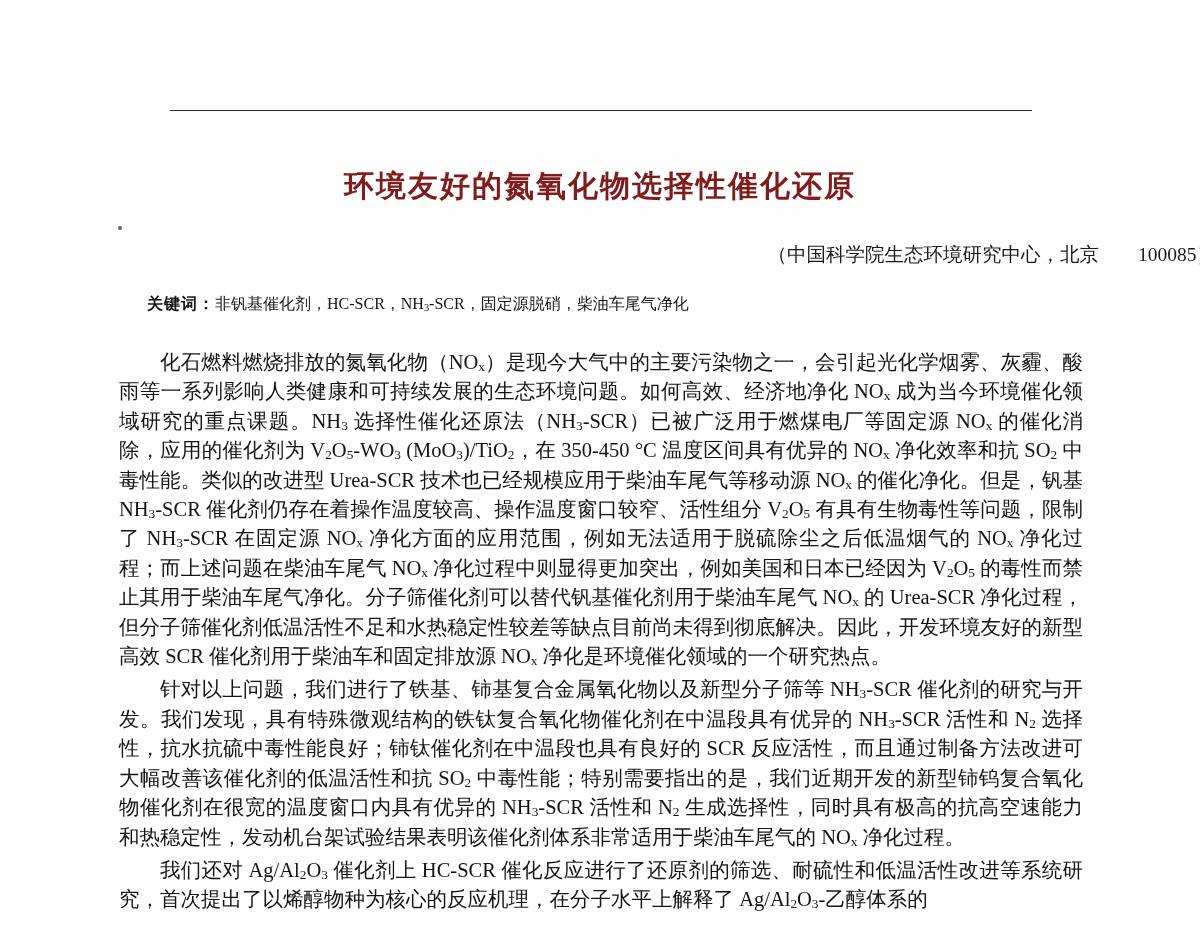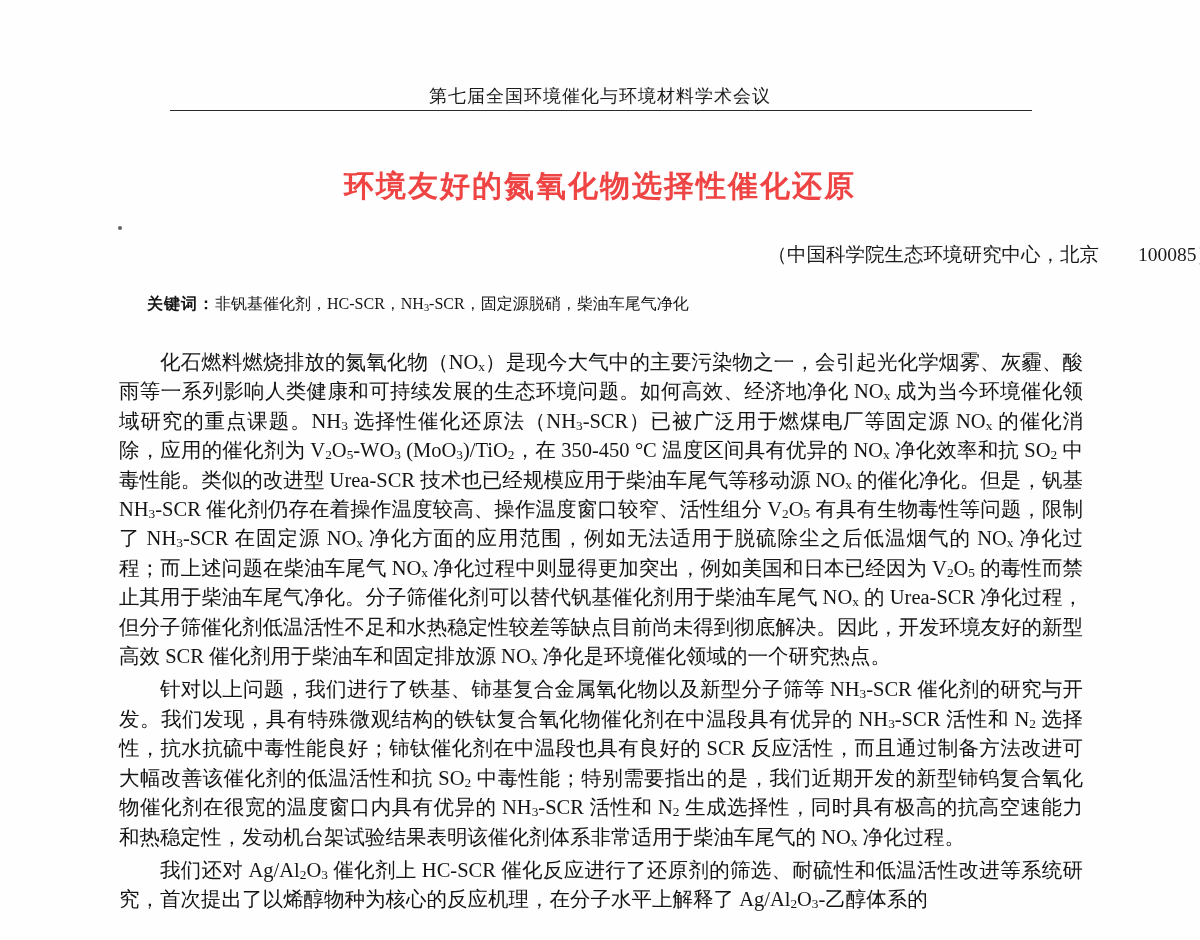--- a/index.html
+++ b/index.html
@@ -36,21 +36,21 @@
     position: absolute;
     top: 166px;
     left: 0;
     width: 100%;
     margin: 0;
     text-align: center;
     font-family: "Liberation Sans", "DejaVu Sans", sans-serif;
     font-weight: bold;
     font-size: 30px;
     letter-spacing: 2px;
-    color: #ef4444;
+    color: #7f1d1d;
   }
   .author {
     position: absolute;
     top: 212px;
     left: 0;
     width: 100%;
     text-align: center;
     font-size: 19px;
     color: #1a1a1a;
   }
@@ -103,23 +103,20 @@
     font-size: 0.65em;
     line-height: 0;
     vertical-align: -0.18em;
   }
 </style>
 </head>
 <body>
 
 <div class="page">
 
-  <div class="running-header">
-    <span>第七届全国环境催化与环境材料学术会议</span>
-  </div>
 
   <hr class="header-rule">
 
   <h1 class="paper-title">环境友好的氮氧化物选择性催化还原</h1>
 
 
   <div class="affiliation">（中国科学院生态环境研究中心，北京　　100085）</div>
 
   <div class="scan-dot"></div>
 

